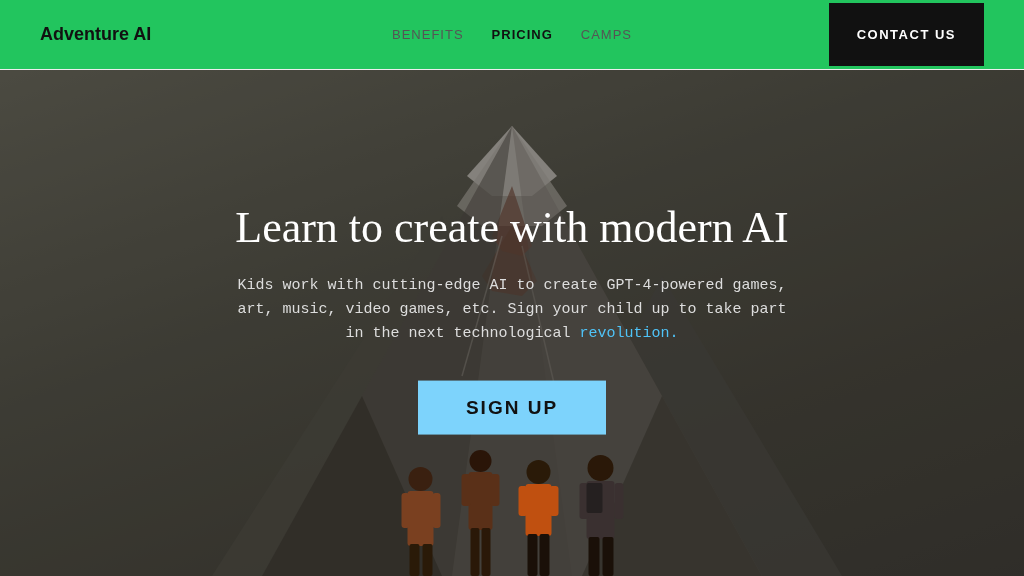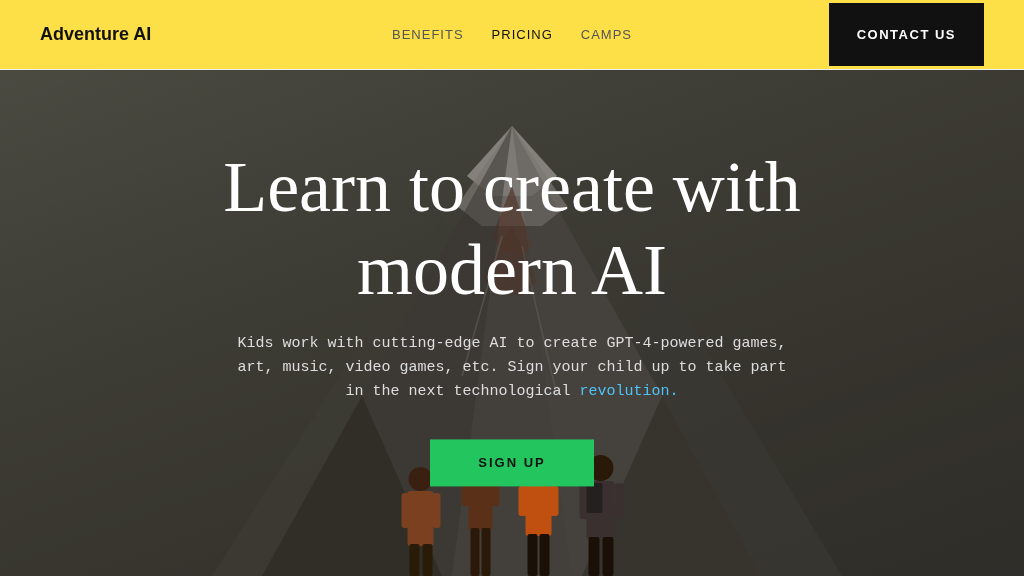--- a/index.html
+++ b/index.html
@@ -15,21 +15,21 @@
       overflow: hidden;
     }
 
     
     .navbar {
       display: flex;
       align-items: center;
       justify-content: space-between;
       padding: 0 40px;
       height: 70px;
-      background: #fde047;
+      background: #22c55e;
       position: relative;
       z-index: 10;
       border-bottom: 1px solid #eee;
     }
 
     .navbar-logo {
       font-size: 18px;
       font-weight: 700;
       color: #111;
       font-family: Arial, sans-serif;
@@ -49,21 +49,21 @@
       font-weight: 500;
       color: #555;
       text-decoration: none;
       letter-spacing: 1px;
       font-family: Arial, sans-serif;
       text-transform: uppercase;
       cursor: pointer;
     }
 
     .nav-link.active {
-      font-weight: 400;
+      font-weight: 700;
       color: #111;
     }
 
     .contact-btn {
       background: #111;
       color: #fff;
       border: none;
       padding: 24px 28px;
       font-size: 13px;
       font-weight: 600;
@@ -110,21 +110,21 @@
       position: absolute;
       top: 50%;
       left: 50%;
       transform: translate(-50%, -52%);
       text-align: center;
       z-index: 4;
       width: 700px;
     }
 
     .hero-title {
-      font-size: 72px;
+      font-size: 44px;
       font-weight: 400;
       color: #ffffff;
       line-height: 1.15;
       margin-bottom: 20px;
       font-family: 'Georgia', serif;
     }
 
     .hero-subtitle {
       font-size: 15px;
       color: #ddd;
@@ -135,25 +135,25 @@
       margin-left: auto;
       margin-right: auto;
     }
 
     .hero-subtitle .highlight {
       color: #4fc3f7;
     }
 
     .signup-btn {
       display: inline-block;
-      background: #22c55e;
+      background: #7dd3fc;
       color: #111;
       border: none;
       padding: 16px 48px;
-      font-size: 13px;
+      font-size: 19px;
       font-weight: 700;
       letter-spacing: 2px;
       text-transform: uppercase;
       cursor: pointer;
       font-family: Arial, sans-serif;
       margin-top: 5px;
     }
 
     
     .hero-bg-inner {

